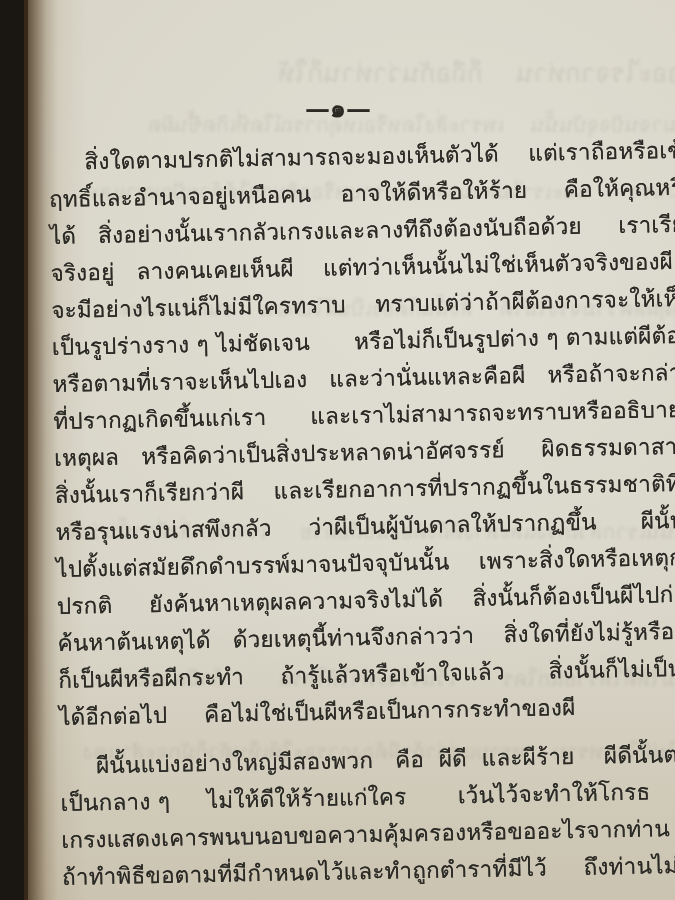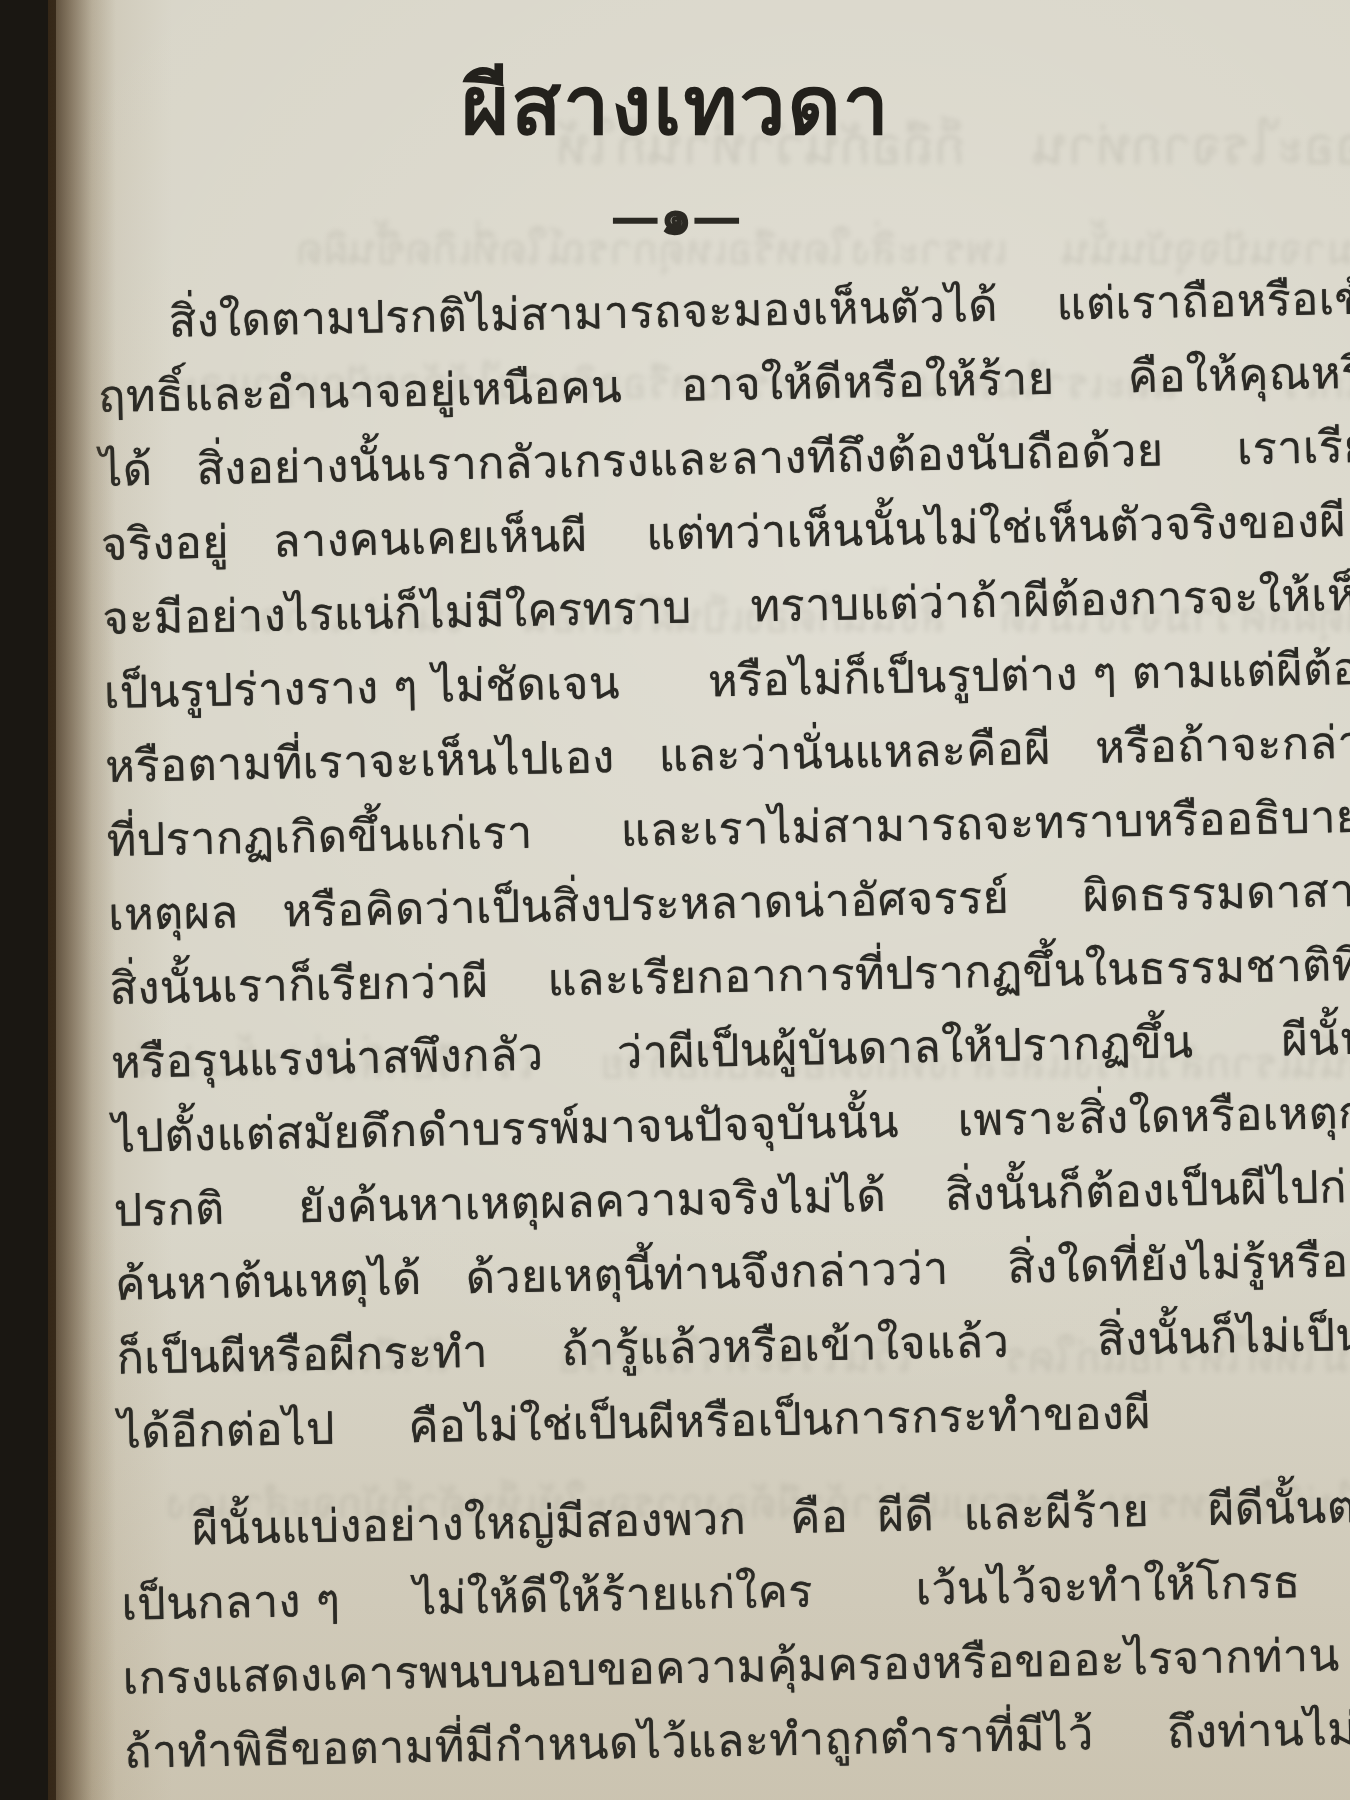--- a/index.html
+++ b/index.html
@@ -93,21 +93,20 @@
     <div class="ghost" style="top:52px;left:250px;font-size:26px;">เกรงแสดงเคารพนบนอบขอความคุ้มครองหรือขออะไรจากท่าน    ก็ถือกันว่าท่านก็ให้</div>
     <div class="ghost" style="top:108px;left:120px;">ไปตั้งแต่สมัยดึกดำบรรพ์มาจนปัจจุบันนั้น    เพราะสิ่งใดหรือเหตุการณ์ใดที่เกิดขึ้นผิด</div>
     <div class="ghost" style="top:175px;left:60px;">ที่ปรากฏเกิดขึ้นแก่เรา      และเราไม่สามารถจะทราบหรืออธิบายได้ด้วยปัญญาและ</div>
     <div class="ghost" style="top:292px;left:90px;">ปรกติ     ยังค้นหาเหตุผลความจริงไม่ได้    สิ่งนั้นก็ต้องเป็นผีไปก่อน    จนกว่าเราจะ</div>
     <div class="ghost" style="top:515px;left:40px;">ได้   สิ่งอย่างนั้นเรากลัวเกรงและลางทีถึงต้องนับถือด้วย     เราเรียกสิ่งที่ว่านั้นว่าผี</div>
     <div class="ghost" style="top:662px;left:70px;">เป็นกลาง ๆ     ไม่ให้ดีให้ร้ายแก่ใคร       เว้นไว้จะทำให้โกรธ        ถ้ามีความกลัว</div>
     <div class="ghost" style="top:735px;left:55px;">จะมีอย่างไรแน่ก็ไม่มีใครทราบ    ทราบแต่ว่าถ้าผีต้องการจะให้เห็นตัวก็มักจะสำแดง</div>
 
     <div class="page-inner">
 
-      <div class="title">ผีสางเทวดา</div>
 
       <div class="section-marker">—๑—</div>
 
       <div class="text-block">
 
         <div class="line indent">สิ่งใดตามปรกติไม่สามารถจะมองเห็นตัวได้    แต่เราถือหรือเข้าใจเอาว่ามี</div>
         <div class="line">ฤทธิ์และอำนาจอยู่เหนือคน    อาจให้ดีหรือให้ร้าย     คือให้คุณหรือให้โทษแก่เรา</div>
         <div class="line">ได้   สิ่งอย่างนั้นเรากลัวเกรงและลางทีถึงต้องนับถือด้วย     เราเรียกสิ่งที่ว่านั้นว่าผี</div>
         <div class="line">จริงอยู่   ลางคนเคยเห็นผี    แต่ทว่าเห็นนั้นไม่ใช่เห็นตัวจริงของผี    ผีนั้นตัวจริง</div>
         <div class="line">จะมีอย่างไรแน่ก็ไม่มีใครทราบ    ทราบแต่ว่าถ้าผีต้องการจะให้เห็นตัวก็มักจะสำแดง</div>

